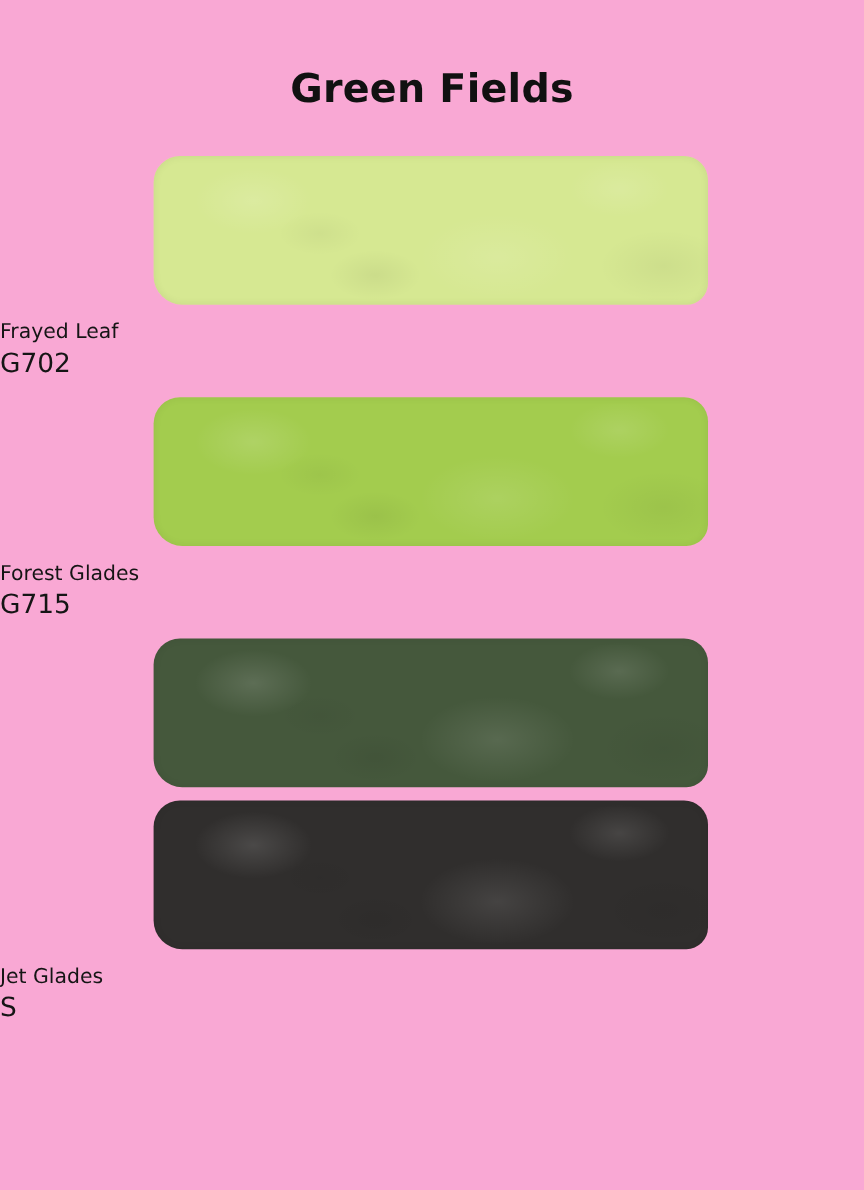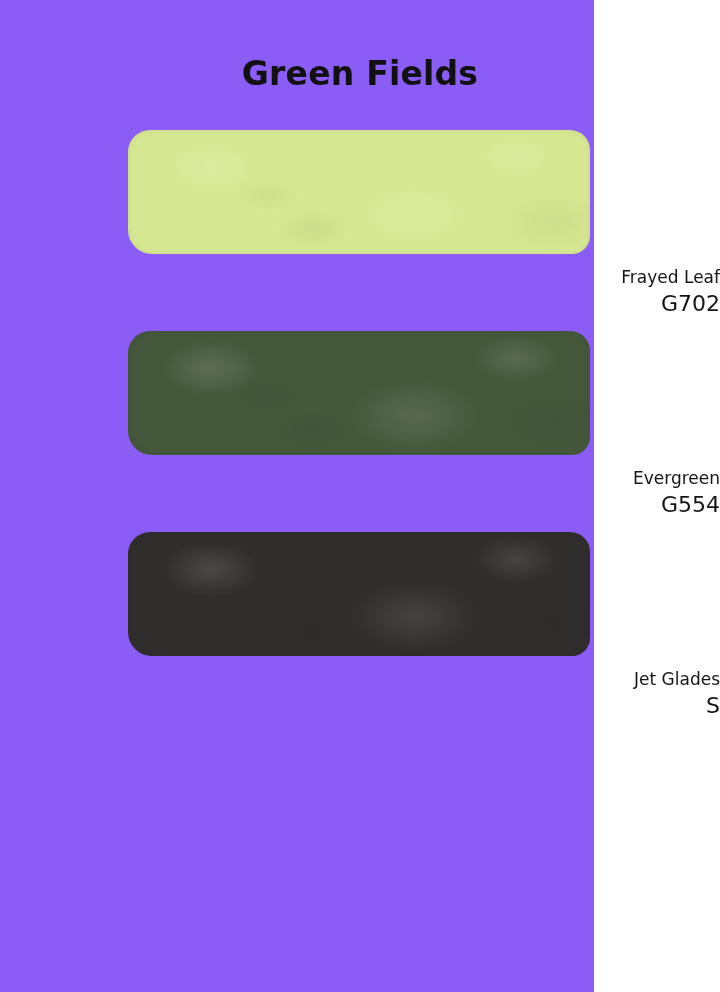--- a/index.html
+++ b/index.html
@@ -10,23 +10,23 @@
   body {
     width: 720px;
     height: 992px;
     font-family: "Liberation Sans", sans-serif;
     color: #1a1a1a;
     overflow: hidden;
   }
 
   .page {
     position: relative;
-    width: 594px;
+    width: 720px;
     height: 992px;
-    background: #8b5cf6;
+    background: #f9a8d4;
     box-sizing: border-box;
   }
 
   .chart-title {
     position: absolute;
     top: 54px;
     left: 0;
     width: 720px;
     text-align: center;
     font-size: 33px;
@@ -83,21 +83,21 @@
     content: "";
     position: absolute;
     inset: 0;
     border-radius: 22px 20px 18px 24px;
     box-shadow: inset 0 0 7px rgba(0,0,0,0.07);
     pointer-events: none;
   }
 
   .swatch-caption {
     width: 720px;
-    text-align: right;
+    text-align: left;
     padding-top: 12px;
     line-height: 1.38;
   }
 
   .swatch-name {
     display: block;
     font-size: 17px;
     font-weight: normal;
     color: #151515;
     font-family: "DejaVu Sans", sans-serif;
@@ -123,28 +123,33 @@
     <div class="swatch-entry">
       <div class="swatch-chip-wrap">
         <div class="swatch-chip" style="background-color: rgb(214, 232, 146);"></div>
       </div>
       <div class="swatch-caption">
         <span class="swatch-name">Frayed Leaf</span>
         <span class="swatch-code">G702</span>
       </div>
     </div>
 
+    <div class="swatch-entry">
+      <div class="swatch-chip-wrap">
+        <div class="swatch-chip" style="background-color: rgb(163, 204, 78);"></div>
+      </div>
+      <div class="swatch-caption">
+        <span class="swatch-name">Forest Glades</span>
+        <span class="swatch-code">G715</span>
+      </div>
+    </div>
 
     <div class="swatch-entry">
       <div class="swatch-chip-wrap">
         <div class="swatch-chip" style="background-color: rgb(69, 88, 60);"></div>
-      </div>
-      <div class="swatch-caption">
-        <span class="swatch-name">Evergreen</span>
-        <span class="swatch-code">G554</span>
       </div>
     </div>
 
     <div class="swatch-entry">
       <div class="swatch-chip-wrap">
         <div class="swatch-chip" style="background-color: rgb(48, 46, 45);"></div>
       </div>
       <div class="swatch-caption">
         <span class="swatch-name">Jet Glades</span>
         <span class="swatch-code">S</span>

